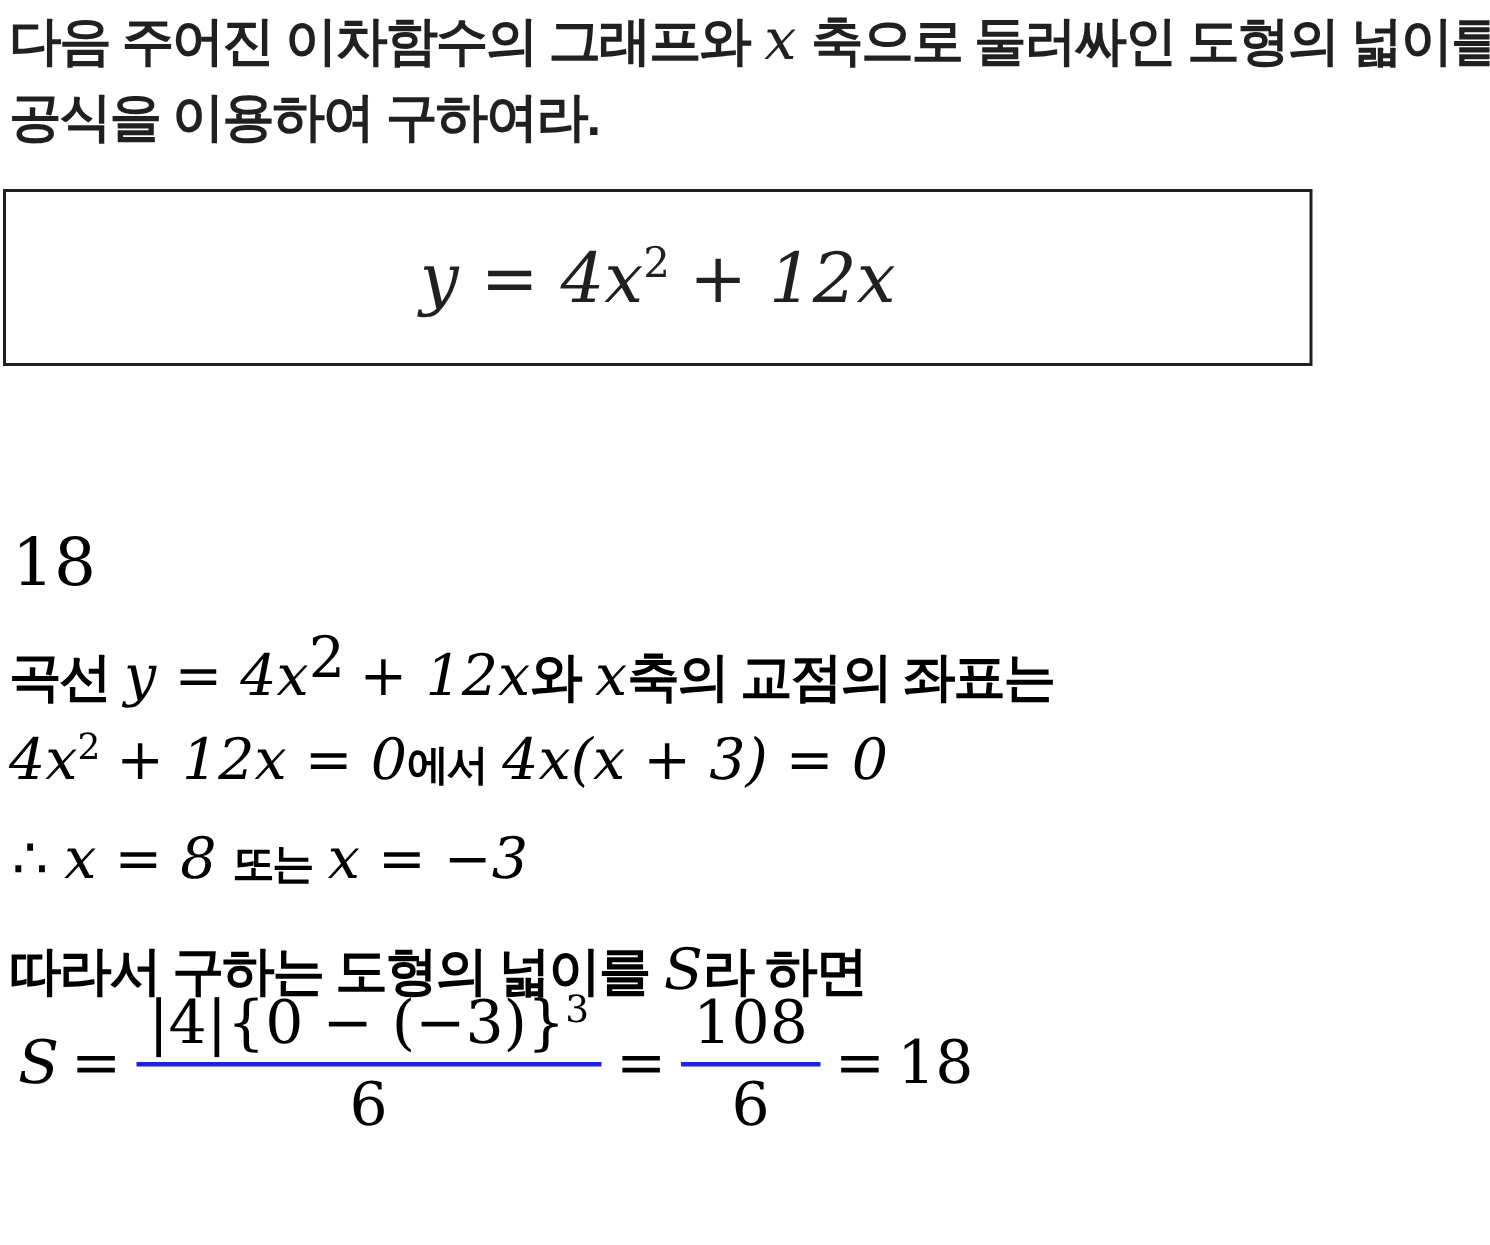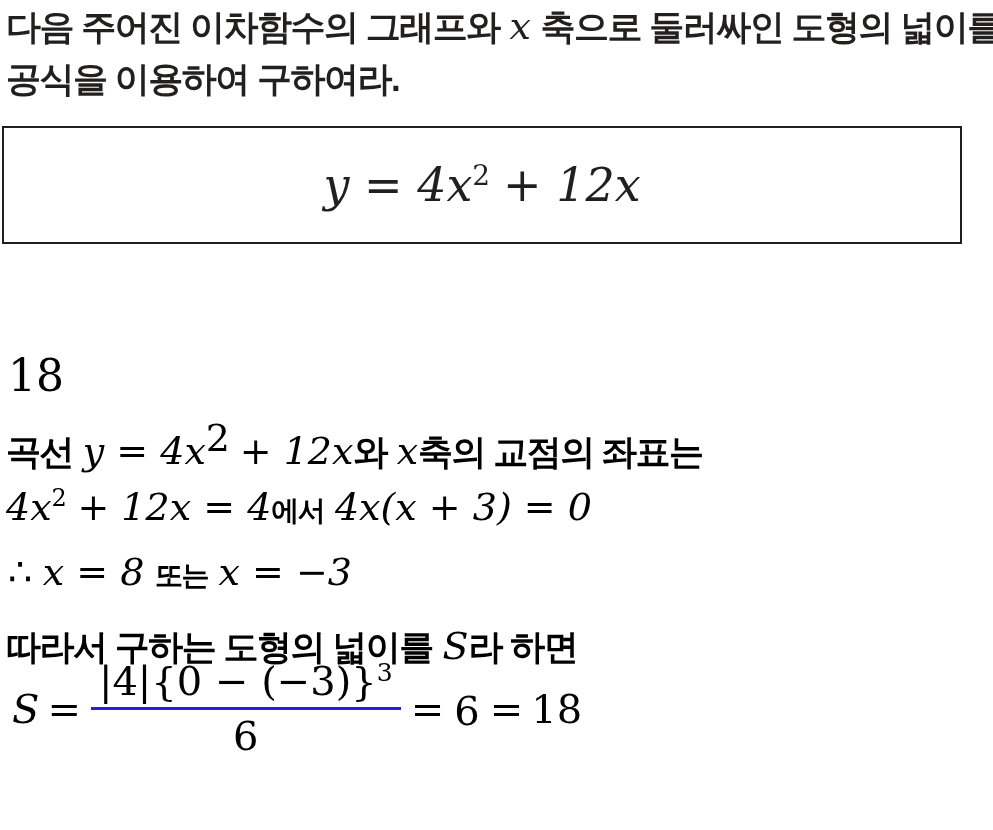--- a/index.html
+++ b/index.html
@@ -23,21 +23,21 @@
   .textline { font-size:35px; line-height:1.2; white-space:nowrap; }
   .textline .mi, .textline .mu { font-size:38px; }
   .textline sup, .eqline sup { font-size:24px; }
 
   
   .eqline { font-size:38px; line-height:1.2; white-space:nowrap; }
   .eqline .kr { font-size:28px; }
 
   
   #eqbox {
-    top:126px; left:2px; width:960px; height:118px;
+    top:126px; left:2px; width:873px; height:118px;
     border:2px solid #221f1f;
     display:flex; align-items:center; justify-content:center;
   }
   #eqbox .eq { font-size:46px; }
   #eqbox sup { font-size:28px; }
 
   #answer { top:350px; left:8px; font-size:44px; }
 
   #line1 { top:4px;  left:6px; }
   #line2 { top:58px; left:6px; }
@@ -79,21 +79,21 @@
 
 <div class="abs textline blue" id="sol1">
   <span class="kr">곡선</span>
   <span class="mi">y = 4x</span><sup class="mu">2</sup>
   <span class="mi">+ 12x</span><span class="kr">와</span>
   <span class="mi">x</span><span class="kr">축의 교점의 좌표는</span>
 </div>
 
 <div class="abs eqline blue" id="sol2">
   <span class="mi">4x</span><sup class="mu">2</sup>
-  <span class="mi">+ 12x = 4</span><span class="kr">에서</span>
+  <span class="mi">+ 12x = 0</span><span class="kr">에서</span>
   <span class="mi">4x(x + 3) = 0</span>
 </div>
 
 <div class="abs eqline blue" id="sol3">
   <span class="mu">∴</span>
   <span class="mi">x = 8</span>
   <span class="kr">또는</span>
   <span class="mi">x = −3</span>
 </div>
 
@@ -104,17 +104,18 @@
 
 <div class="abs blue" id="formula">
   <span class="mi piece">S</span>
   <span class="mu piece">=</span>
   <span class="frac">
     <span class="num"><span class="mu">|4|{0 − (−3)}</span><sup class="mu">3</sup></span>
     <span class="den mu">6</span>
   </span>
   <span class="mu piece">=</span>
   <span class="frac">
+    <span class="num mu">108</span>
     <span class="den mu">6</span>
   </span>
   <span class="mu piece">=</span>
   <span class="mu piece">18</span>
 </div>
 
 </body></html>

